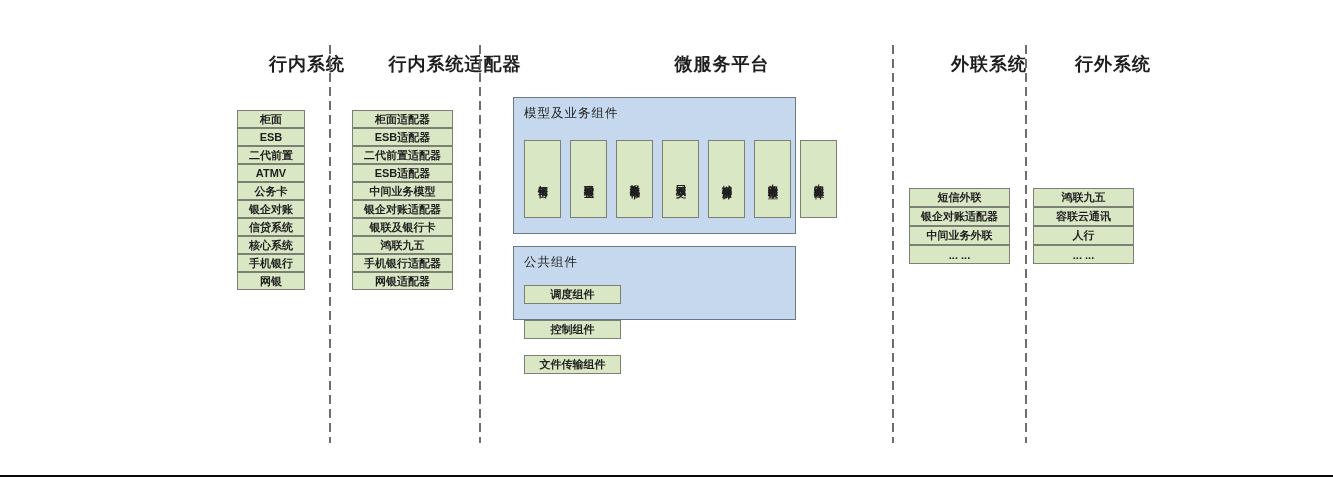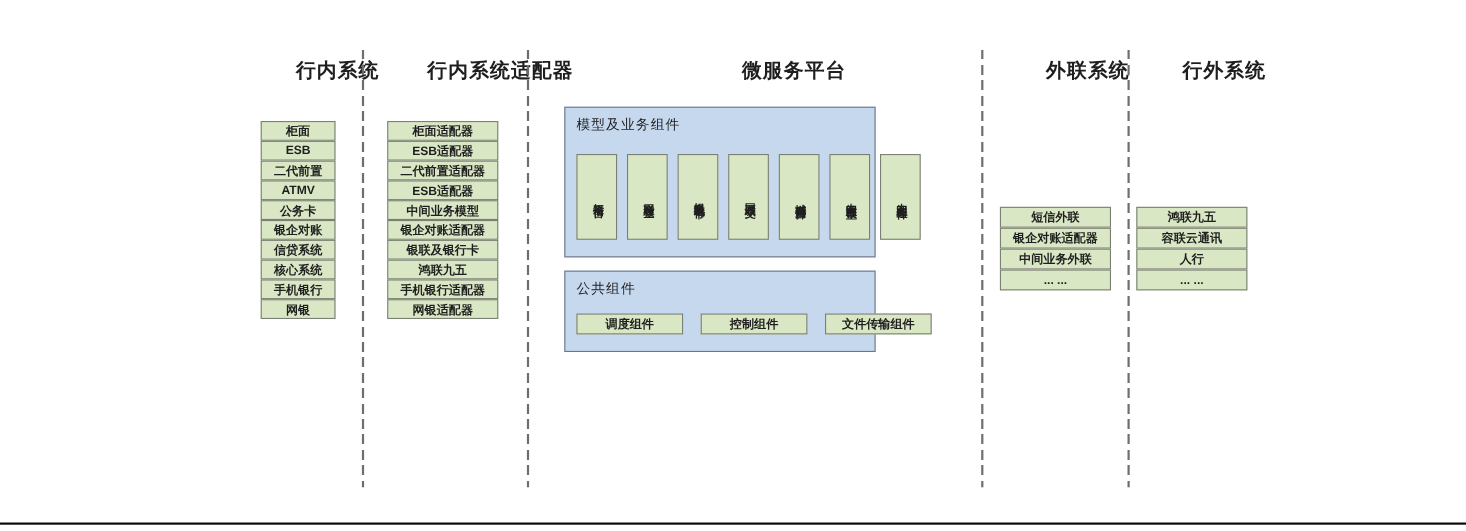--- a/index.html
+++ b/index.html
@@ -38,21 +38,21 @@
   .ptitle{
     position:absolute;left:10px;top:7px;
     font-size:12.5px;color:#1f1f1f;letter-spacing:1px;
   }
   .vrow{position:absolute;left:10px;top:42px;display:flex;gap:9px;}
   .vrow .gbox{
     width:37px;height:78px;
     writing-mode:vertical-rl;text-orientation:upright;
     font-size:10px;letter-spacing:1px;white-space:normal;
   }
-  .hrow{position:absolute;left:10px;display:flex;gap:16px;}
+  .hrow{position:absolute;left:10px;display:flex;gap:16px;flex-direction:column;}
   .hrow .gbox{width:97px;height:19px;}
   .baseline{position:absolute;left:0;top:475px;width:1333px;height:2px;background:#0a0a0a;}
 </style>
 </head>
 <body>
 
 <div class="canvas">
 
   <div class="hdr" style="left:275px">行内系统</div>
   <div class="hdr" style="left:423px">行内系统适配器</div>

